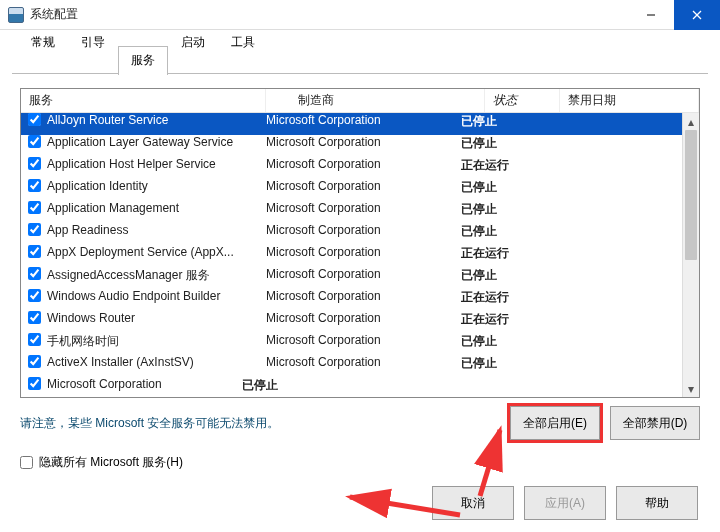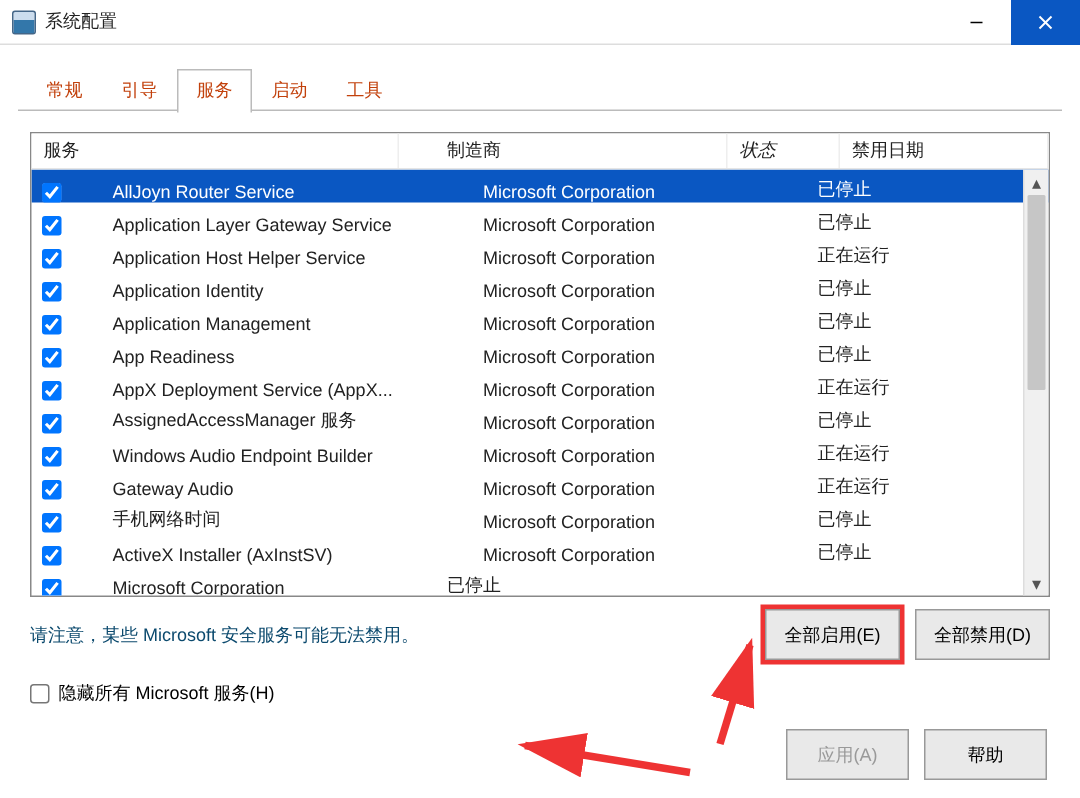--- a/index.html
+++ b/index.html
@@ -45,24 +45,24 @@
     position: relative;
     height: 44px;
   }
   .tabstrip::after {
     content: "";
     position: absolute;
     left: 12px; right: 12px; bottom: 0;
     height: 1px; background: #bbb;
   }
   .tab {
-    padding: 4px 12px 5px 12px;
+    padding: 4px 12px 23px 12px;
     border: 1px solid transparent;
     border-bottom: none;
-    color: #c2410c;
+    color: #000000;
     position: relative;
     z-index: 1;
     cursor: pointer;
   }
   .tab.active {
     border-color: #bbb;
     background: #fff;
     margin-bottom: -1px;
     padding-top: 5px;
     padding-bottom: 6px;
@@ -96,31 +96,30 @@
   }
   .col-svc { width: 245px; }
   .col-mfr { width: 195px; margin-left: 24px; }
   .col-stat { width: 75px; font-style: italic; }
   .col-date { flex: 1; }
 
   .rows { flex: 1; overflow: hidden; position: relative; }
   .row {
     display: flex;
     height: 22px;
-    align-items: flex-end;
+    align-items: flex-start;
     color: #222;
-    gap: 28px;
   }
   .row.selected { background: #0a57c2; color: #fff; }
   .row .chk {
     width: 26px; display: flex; align-items: center; justify-content: center;
   }
   .row .svc { width: 219px; padding-right: 4px; white-space: nowrap; overflow: hidden; text-overflow: ellipsis; }
   .row .mfr { width: 195px; }
-  .row .stat { width: 75px; }
+  .row .stat { width: 75px; font-weight: bold; }
   .row .date { flex: 1; }
   input[type=checkbox] { width: 13px; height: 13px; }
 
   .scrollbar { position: absolute; right: 0; top: 0; width: 17px; height: 100%; background: #f0f0f0; border-left: 1px solid #ddd; }
   .scrollbar .arrow { height: 17px; display:flex;align-items:center;justify-content:center; color:#555; }
   .scrollbar .thumb { position:absolute; left:2px; right:2px; top:17px; height:130px; background:#c6c6c6; border-radius:1px;}
 
   .underlist {
     display: flex;
     align-items: center;
@@ -271,21 +270,21 @@
           </span>
           <span class="svc">Windows Audio Endpoint Builder</span>
           <span class="mfr">Microsoft Corporation</span>
           <span class="stat">正在运行</span>
           <span class="date"></span>
         </div>
         <div class="row">
           <span class="chk">
             <input type="checkbox" checked="" style="">
           </span>
-          <span class="svc">Gateway Audio</span>
+          <span class="svc">Windows Router</span>
           <span class="mfr">Microsoft Corporation</span>
           <span class="stat">正在运行</span>
           <span class="date"></span>
         </div>
         <div class="row">
           <span class="chk">
             <input type="checkbox" checked="" style="">
           </span>
           <span class="svc">手机网络时间</span>
           <span class="mfr">Microsoft Corporation</span>
@@ -323,20 +322,21 @@
     <button class="btn">全部禁用(D)</button>
   </div>
 
   <label class="hidechk">
     <input type="checkbox" style="">
     <span>隐藏所有 Microsoft 服务(H)</span>
   </label>
 </div>
 
 <div class="footer">
+  <button class="btn">取消</button>
   <button class="btn disabled">应用(A)</button>
   <button class="btn">帮助</button>
 </div>
 
 <svg class="arrow-anno" style="left:250px; top:475px;" width="220" height="50">
   <defs>
       <marker id="ah" markerWidth="10" markerHeight="10" refX="8" refY="3" orient="auto">
         <path d="M0,0 L0,6 L9,3 z" fill="#e33"></path>
       </marker>
     </defs>

